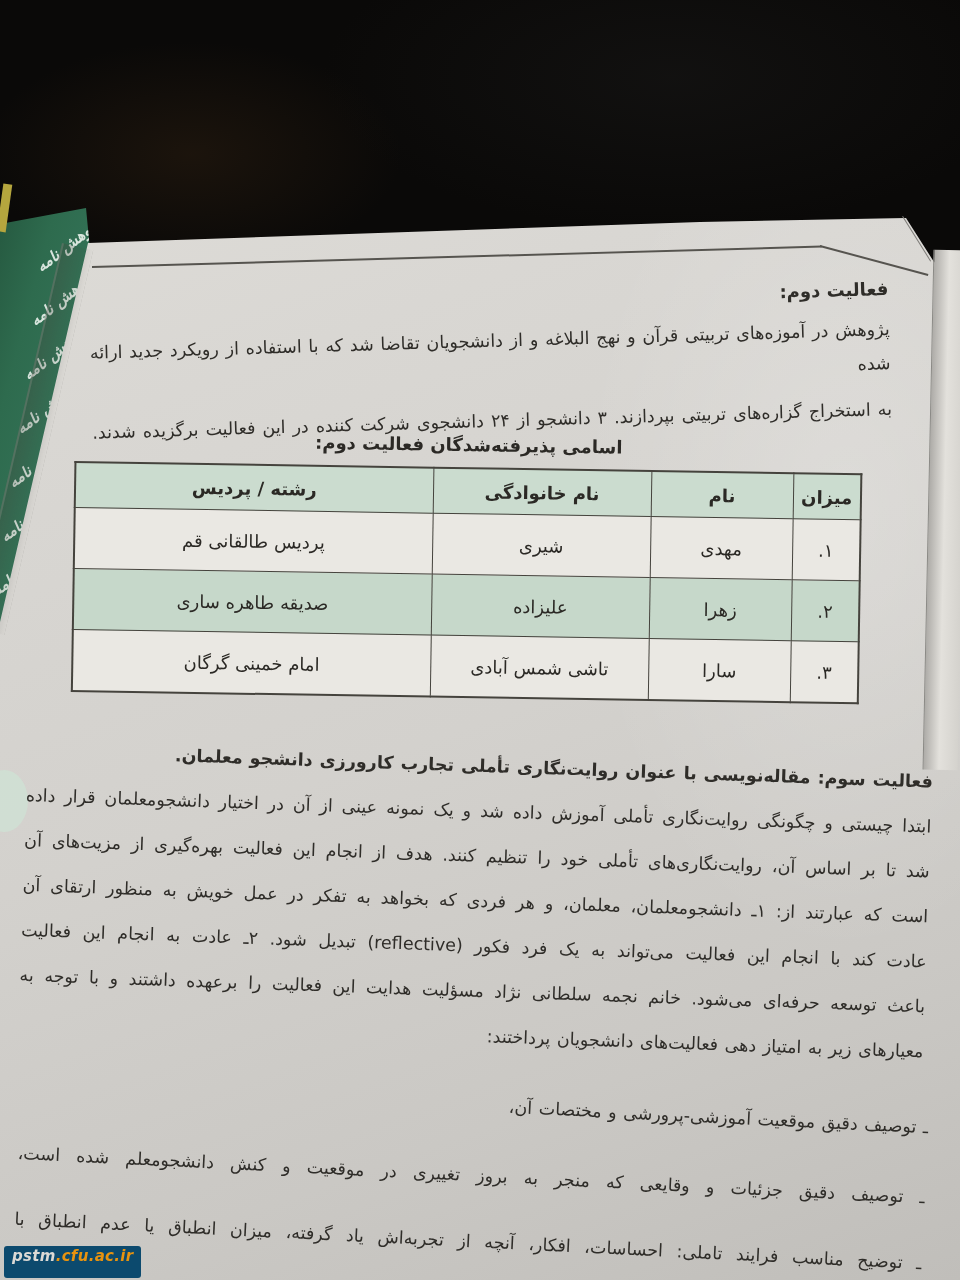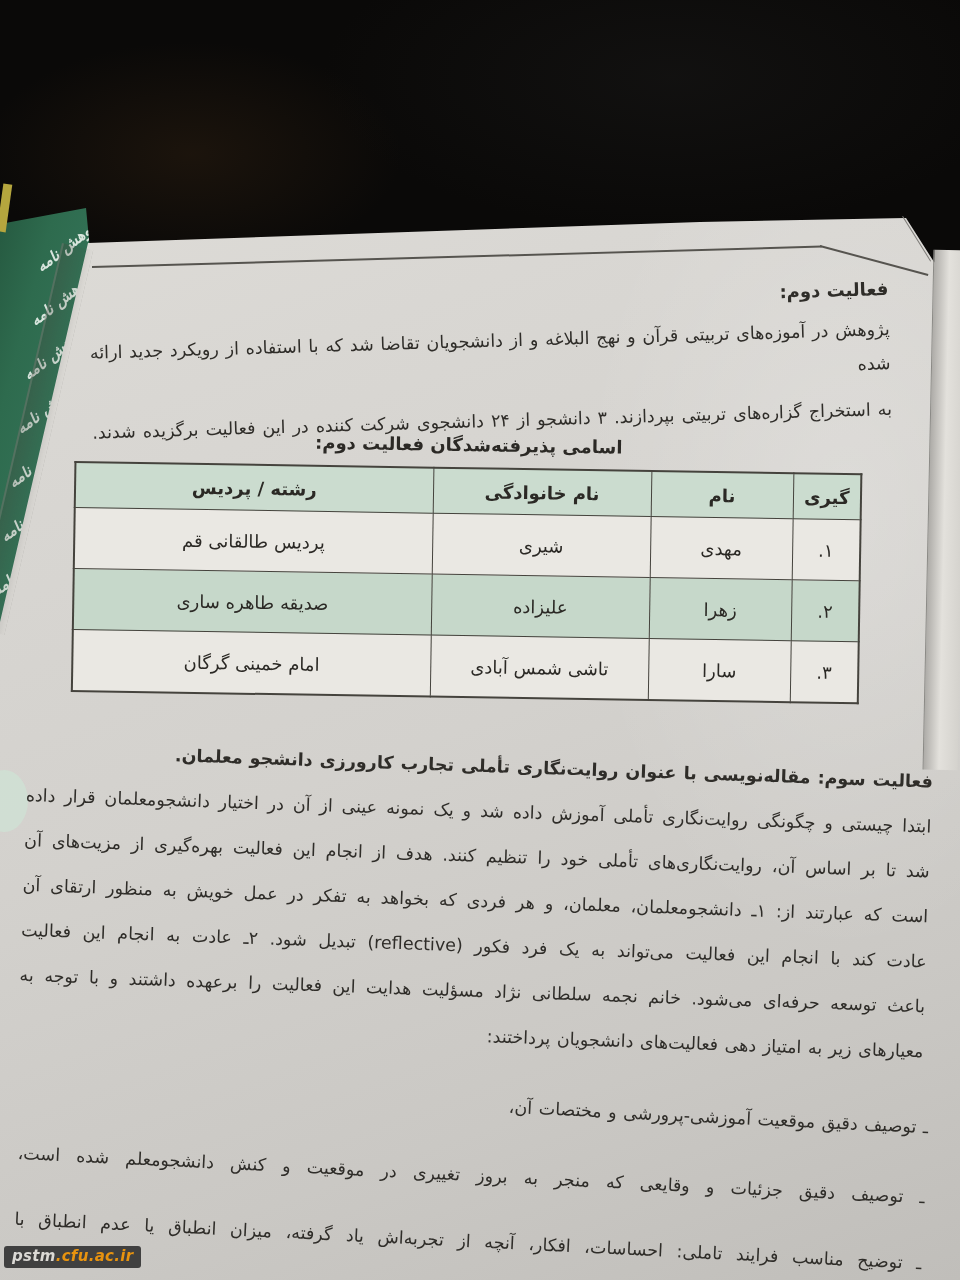--- a/index.html
+++ b/index.html
@@ -64,22 +64,22 @@
   td{height:60px}
   tr.plain td{background:#eae8e3}
   tr.alt td{background:#c6d8ca}
   .s3{left:28px;top:733px;width:906px;transform:rotate(2deg);transform-origin:0 0}
   .s3 .ln{margin-bottom:11px}
   .bul{left:22px;top:1066px;width:908px;transform:rotate(2.8deg);transform-origin:0 0}
   .bul .b1{margin-bottom:36px}
   .bul .b2{margin-bottom:32px}
   .bul .b3a{margin-bottom:16px}
   
-  .watermark{position:absolute;left:4px;top:1246px;background:#404040;
-    border-radius:3px;padding:3px 8px 4px;font-style:italic;font-weight:bold;
+  .watermark{position:absolute;left:4px;top:1246px;background:#0c4a6e;
+    border-radius:3px;padding:3px 8px 14px;font-style:italic;font-weight:bold;
     font-size:15px;letter-spacing:.3px;line-height:1}
   .wm-p{color:#dbd9d5}
   .wm-s{color:#e8930f}
 </style>
 </head>
 <body>
 
 <div class="bg-shade"></div>
 
 <div class="spine">
@@ -111,21 +111,21 @@
   <div class="caption">اسامی پذیرفته‌شدگان فعالیت دوم:</div>
   <table>
     <colgroup>
         <col style="width:68px">
         <col style="width:142px">
         <col style="width:218px">
         <col>
       </colgroup>
     <tbody>
         <tr>
-      <th>گیری</th>
+      <th>میزان</th>
       <th>نام</th>
       <th>نام خانوادگی</th>
       <th>رشته / پردیس</th>
     </tr>
     <tr class="plain">
       <td>۱.</td>
       <td>مهدی</td>
       <td>شیری</td>
       <td>پردیس طالقانی قم</td>
     </tr>

